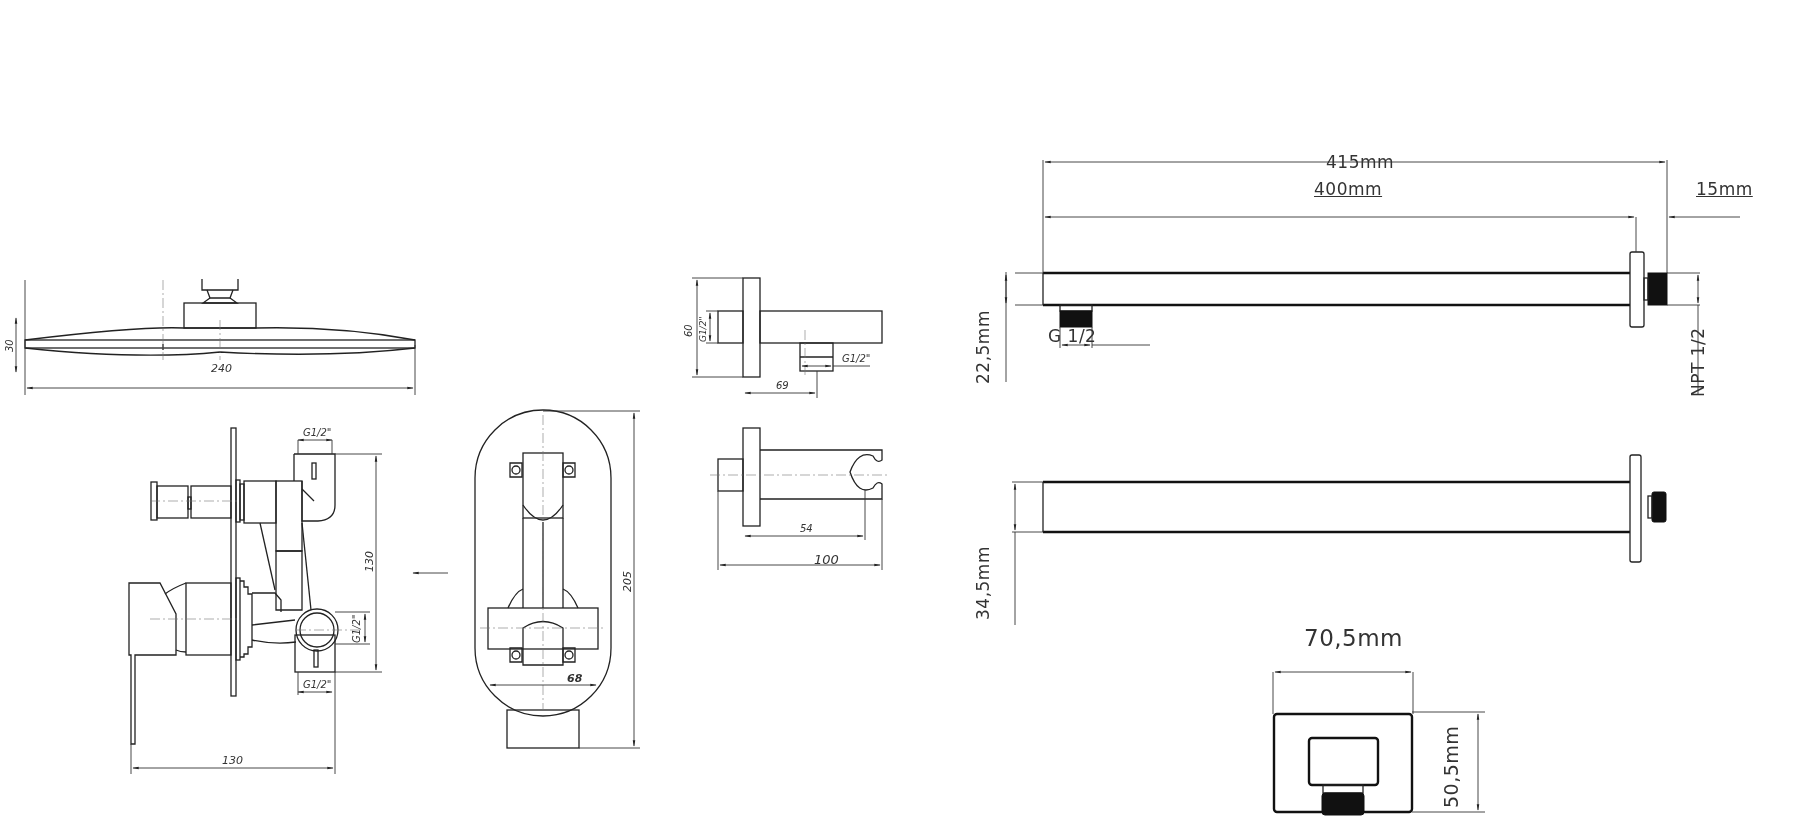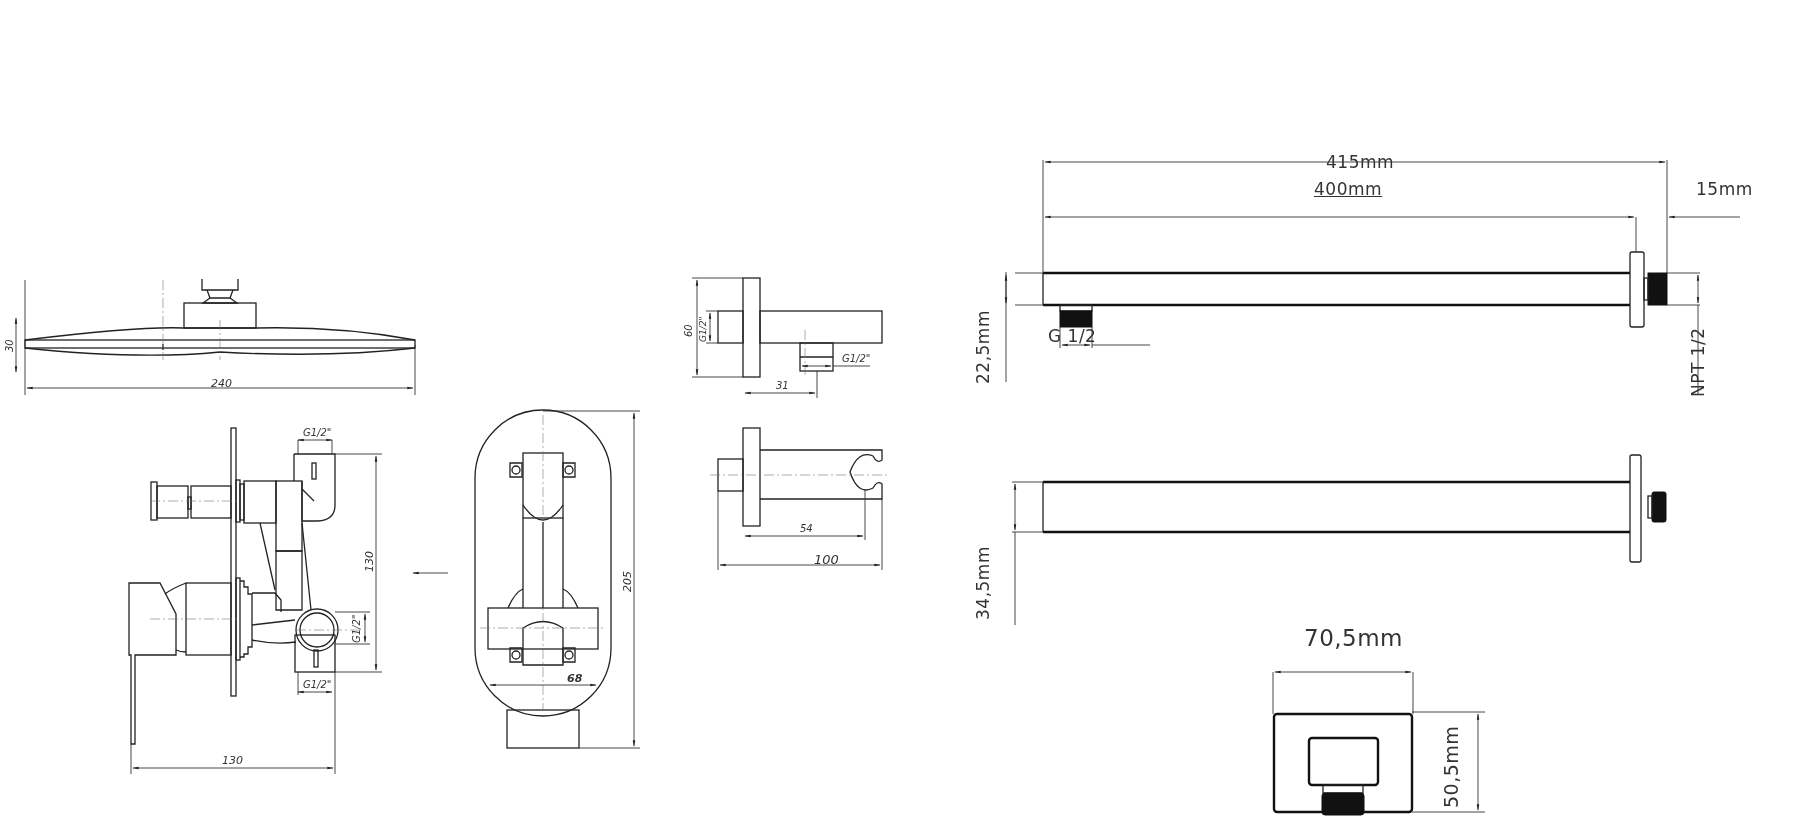--- a/index.html
+++ b/index.html
@@ -216,43 +216,43 @@
     <rect class="blk" x="1322" y="793" width="42" height="22" rx="3"></rect>
     <line class="dim" x1="1273" y1="672" x2="1273" y2="714"></line>
     <line class="dim" x1="1413" y1="672" x2="1413" y2="714"></line>
     <line class="dim" x1="1275" y1="672" x2="1411" y2="672" marker-start="url(#ar)" marker-end="url(#ar)"></line>
     <line class="dim" x1="1412" y1="712" x2="1485" y2="712"></line>
     <line class="dim" x1="1412" y1="812" x2="1485" y2="812"></line>
     <line class="dim" x1="1478" y1="714" x2="1478" y2="810" marker-start="url(#ar)" marker-end="url(#ar)"></line>
   </g>
 </svg>
 
-<span class="lbl it" style="left:211px;top:378px;">240</span>
+<span class="lbl it" style="left:211px;top:363px;">240</span>
 <span class="lbl it rot" style="left:5px;top:352px;font-size:10px;">30</span>
 
 <span class="lbl it" style="left:303px;top:428px;font-size:10px;">G1/2"</span>
 <span class="lbl it rot" style="left:352px;top:643px;font-size:10px;">G1/2"</span>
 <span class="lbl it" style="left:303px;top:680px;font-size:10px;">G1/2"</span>
 <span class="lbl it rot" style="left:364px;top:572px;">130</span>
 <span class="lbl it" style="left:222px;top:755px;">130</span>
 
 <span class="lbl it rot" style="left:622px;top:592px;">205</span>
 <span class="lbl it" style="left:567px;top:673px;font-weight:bold;">68</span>
 
 <span class="lbl it rot" style="left:684px;top:337px;font-size:10px;">60</span>
 <span class="lbl it rot" style="left:699px;top:342px;font-size:9px;">G1/2"</span>
 <span class="lbl it" style="left:842px;top:354px;font-size:10px;">G1/2"</span>
-<span class="lbl it" style="left:776px;top:381px;font-size:10px;">31</span>
+<span class="lbl it" style="left:776px;top:381px;font-size:10px;">69</span>
 
 <span class="lbl it" style="left:800px;top:524px;font-size:10px;">54</span>
 <span class="lbl it" style="left:814px;top:553px;font-size:13px;">100</span>
 
 <span class="lbl big" style="left:1326px;top:126px;margin-top:28px;">415mm</span>
 <span class="lbl big" style="left:1314px;top:181px;text-decoration:underline;">400mm</span>
-<span class="lbl big" style="left:1696px;top:181px;">15mm</span>
+<span class="lbl big" style="left:1696px;top:181px;text-decoration:underline;">15mm</span>
 <span class="lbl big rot" style="left:975px;top:384px;">22,5mm</span>
 <span class="lbl big" style="left:1048px;top:328px;">G 1/2</span>
 <span class="lbl big rot" style="left:1690px;top:397px;">NPT 1/2</span>
 
 <span class="lbl big rot" style="left:975px;top:620px;">34,5mm</span>
 
 <span class="lbl big" style="left:1304px;top:627px;font-size:23px;">70,5mm</span>
 <span class="lbl big rot" style="left:1442px;top:808px;font-size:19px;">50,5mm</span>
 
 </body></html>

